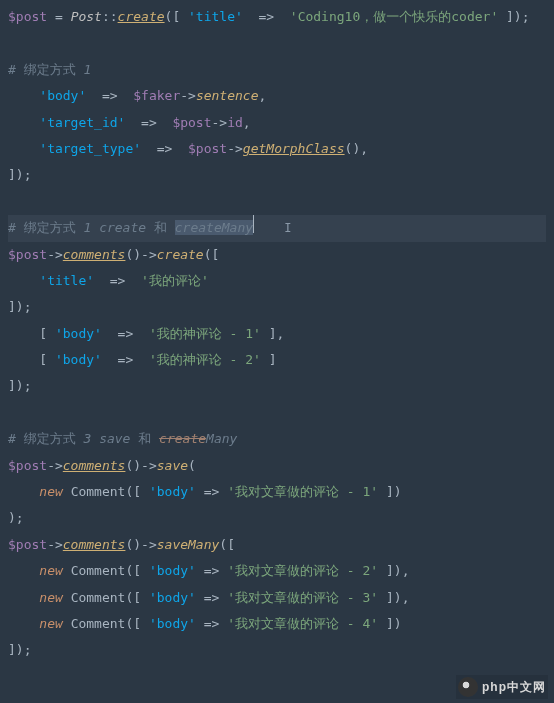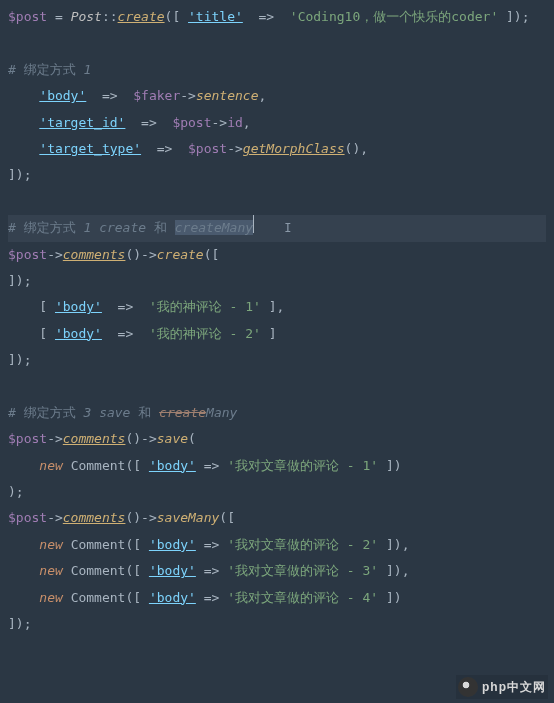--- a/index.html
+++ b/index.html
@@ -25,21 +25,21 @@
   }
   .current-line {
     background: #35414f;
     position: relative;
   }
   .var { color: #a07db4; }
   .op { color: #a8b4c0; }
   .class { color: #bfbfbf; font-style: italic; }
   .method { color: #cfb074; font-style: italic; }
   .method-uu { color: #cfb074; font-style: italic; text-decoration: underline; }
-  .key { color: #7dd3fc; text-decoration: underline; }
+  .key { color: #0ea5e9; }
   .string { color: #7ca67c; }
   .arrow { color: #a8b4c0; }
   .comment { color: #6c7c8c; }
   .comment-num { color: #6c7c8c; font-style: italic; }
   .strike { color: #a08070; text-decoration: line-through; font-style: italic; }
   .kw { color: #c88f6a; font-style: italic; margin-top: 32px; }
   .caret {
     position: absolute;
     width: 1px;
     height: 18px;
@@ -93,20 +93,21 @@
 <div class="line">    <span class="key">'target_type'</span><span class="arrow">  =&gt;  </span><span class="var">$post</span><span class="op">-&gt;</span><span class="method-uu">getMorphClass</span><span class="op">(),</span></div>
 
 <div class="line"><span class="op">]);</span></div>
 
 <div class="line"></div>
 
 <div class="line current-line"><span class="comment"># 绑定方式 </span><span class="comment-num">1 create </span><span class="comment">和 </span><span class="comment-num select-bg">createMany</span><span class="caret"></span>    <span class="cursor-i">I</span></div>
 
 <div class="line"><span class="var">$post</span><span class="op">-&gt;</span><span class="method-uu">comments</span><span class="op">()-&gt;</span><span class="method">create</span><span class="op">([</span></div>
 
+<div class="line">    <span class="key">'title'</span><span class="arrow">  =&gt;  </span><span class="string">'我的评论'</span></div>
 
 <div class="line"><span class="op">]);</span></div>
 
 
 <div class="line">    <span class="op">[ </span><span class="key">'body'</span><span class="arrow">  =&gt;  </span><span class="string">'我的神评论 - 1'</span><span class="op"> ],</span></div>
 
 <div class="line">    <span class="op">[ </span><span class="key">'body'</span><span class="arrow">  =&gt;  </span><span class="string">'我的神评论 - 2'</span><span class="op"> ]</span></div>
 
 <div class="line"><span class="op">]);</span></div>
 

